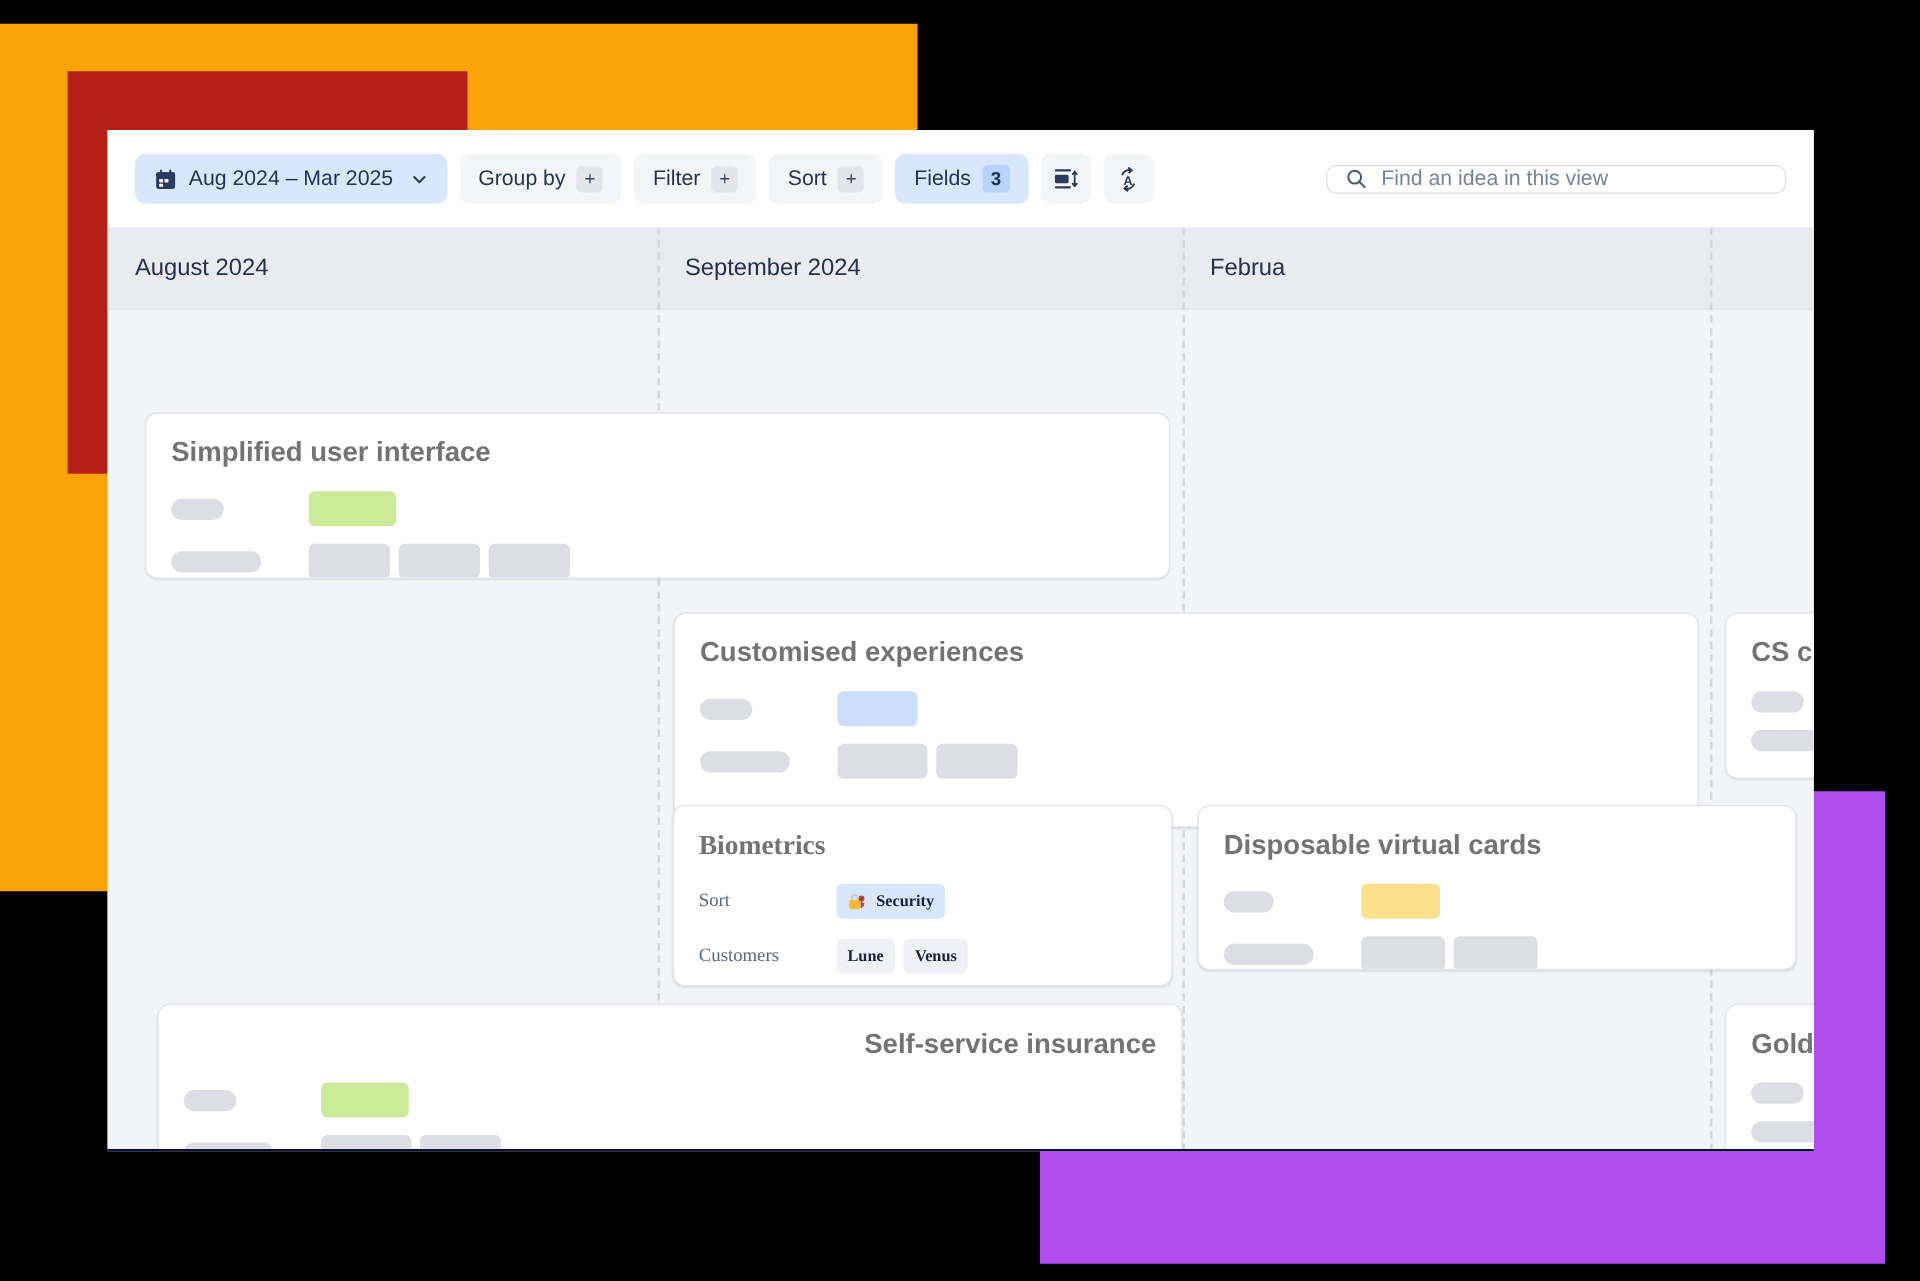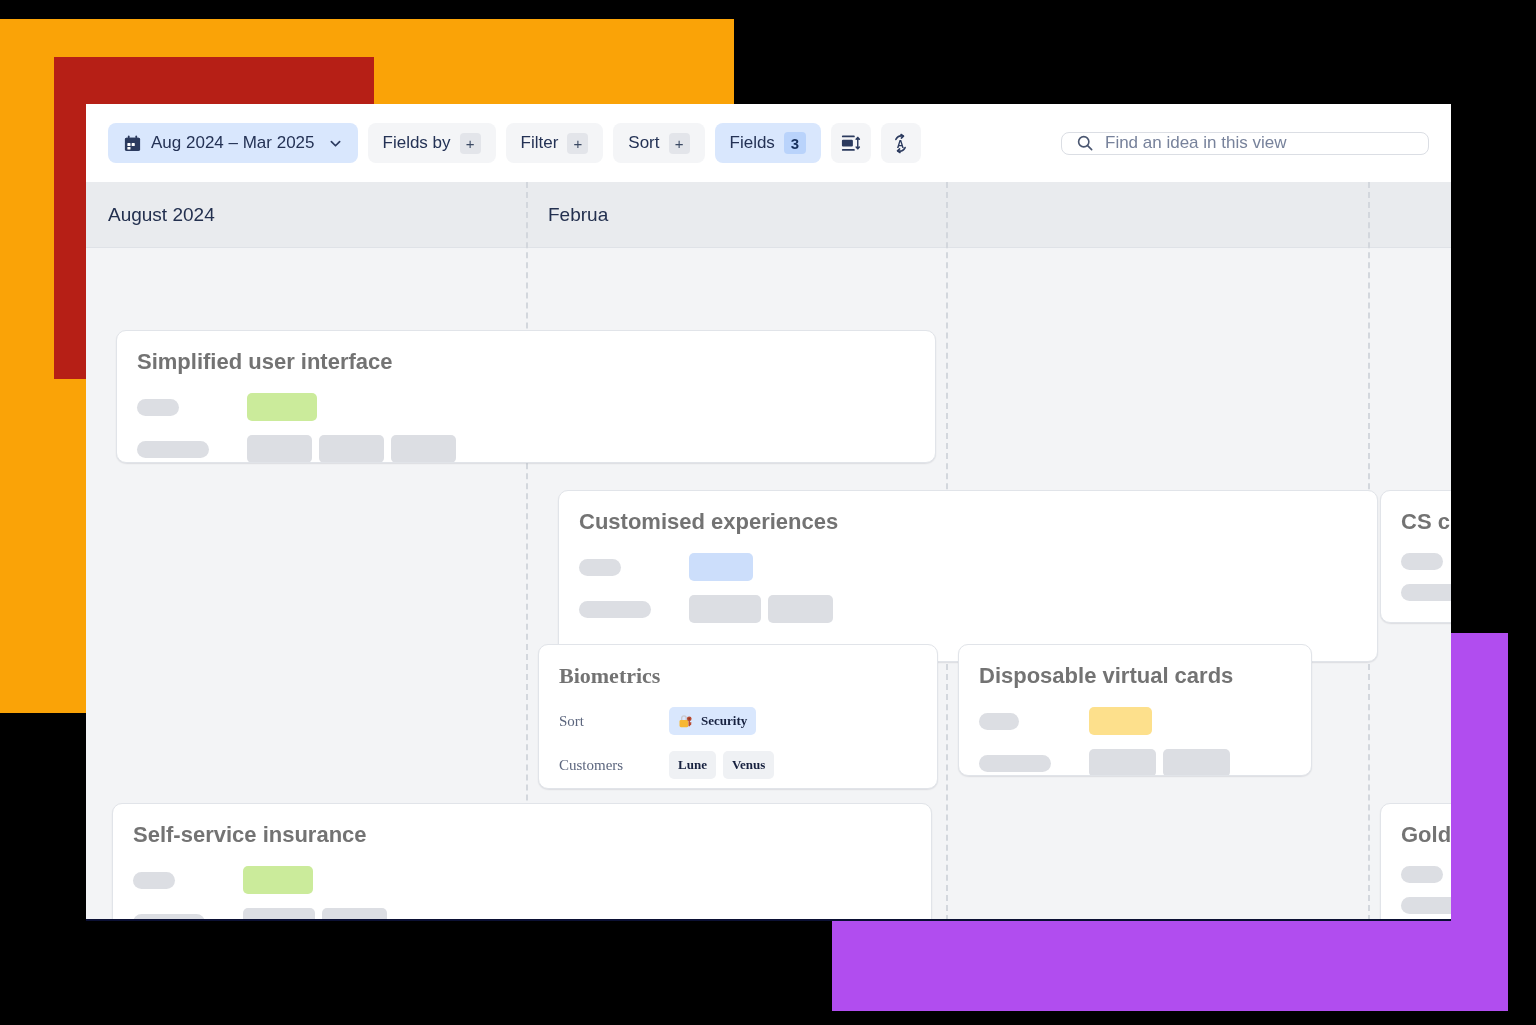--- a/index.html
+++ b/index.html
@@ -171,21 +171,21 @@
         </span>
         <span>Aug 2024 – Mar 2025</span>
         <span class="chev">
           <svg width="15" height="15" viewBox="0 0 16 16" fill="none">
             <path d="M3.6 6 L8 10.4 L12.4 6" stroke="#2b3a5e" stroke-width="1.8" stroke-linecap="round" stroke-linejoin="round"></path>
           </svg>
         </span>
       </button>
 
       <button class="tb-btn">
-        <span>Fields by</span>
+        <span>Group by</span>
         <span class="plus">+</span>
       </button>
 
       <button class="tb-btn">
         <span>Filter</span>
         <span class="plus">+</span>
       </button>
 
       <button class="tb-btn">
         <span>Sort</span>
@@ -228,20 +228,21 @@
           </svg>
         </span>
         <input id="search-input" type="text" placeholder="Find an idea in this view" style="">
       </div>
     </div>
 
     <div id="board">
 
       <div id="col-headers">
         <div class="col-head" style="width:440px">August 2024</div>
+        <div class="col-head" style="width:420px">September 2024</div>
         <div class="col-head" style="width:83px">Februa</div>
       </div>
 
       <div class="guide" id="guide-1"></div>
       <div class="guide" id="guide-2"></div>
       <div class="guide" id="guide-3"></div>
 
       <div id="cards-layer">
 
         <div class="card" style="left:30px; top:82px; width:820px; height:133px;">
@@ -255,21 +256,21 @@
           <div class="field-row" style="margin-top:14px">
             <div class="field-label-col">
               <span class="sk" style="width:72px"></span>
             </div>
             <span class="chip-sk" style="width:65px"></span>
             <span class="chip-sk" style="width:65px"></span>
             <span class="chip-sk" style="width:65px"></span>
           </div>
         </div>
 
-        <div class="card" style="left:472px; top:242px; width:820px; height:172px;">
+        <div class="card" style="left:453px; top:242px; width:820px; height:172px;">
           <div class="card-title">Customised experiences</div>
           <div class="field-row">
             <div class="field-label-col">
               <span class="sk" style="width:42px"></span>
             </div>
             <span class="chip-blue"></span>
           </div>
           <div class="field-row" style="margin-top:14px">
             <div class="field-label-col">
               <span class="sk" style="width:72px"></span>
@@ -300,38 +301,38 @@
           </div>
           <div class="field-row" style="margin-top:16px">
             <div class="field-label-col">
               <span class="field-label">Customers</span>
             </div>
             <span class="chip">Lune</span>
             <span class="chip">Venus</span>
           </div>
         </div>
 
-        <div class="card" style="left:872px; top:396px; width:354px; height:132px;">
+        <div class="card" style="left:872px; top:396px; width:479px; height:132px;">
           <div class="card-title">Disposable virtual cards</div>
           <div class="field-row">
             <div class="field-label-col">
               <span class="sk" style="width:40px"></span>
             </div>
             <span class="chip-yellow"></span>
           </div>
           <div class="field-row" style="margin-top:14px">
             <div class="field-label-col">
               <span class="sk" style="width:72px"></span>
             </div>
             <span class="chip-sk" style="width:67px"></span>
             <span class="chip-sk" style="width:67px"></span>
           </div>
         </div>
 
-        <div class="card" style="left:26px; top:555px; width:820px; height:133px;">
+        <div class="card" style="left:40px; top:555px; width:820px; height:133px;text-align:right;">
           <div class="card-title">Self-service insurance</div>
           <div class="field-row">
             <div class="field-label-col">
               <span class="sk" style="width:42px"></span>
             </div>
             <span class="chip-green"></span>
           </div>
           <div class="field-row" style="margin-top:14px">
             <div class="field-label-col">
               <span class="sk" style="width:72px"></span>

